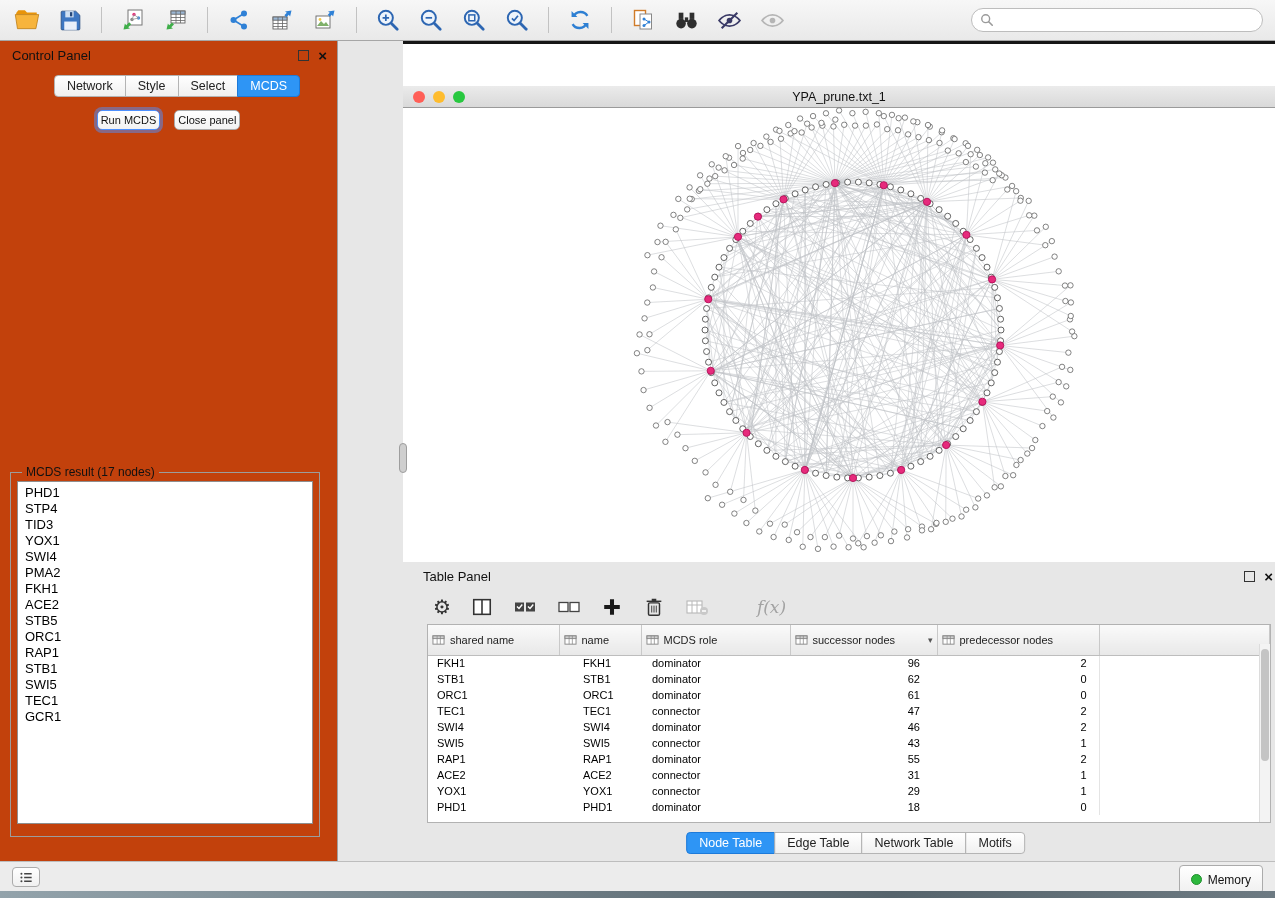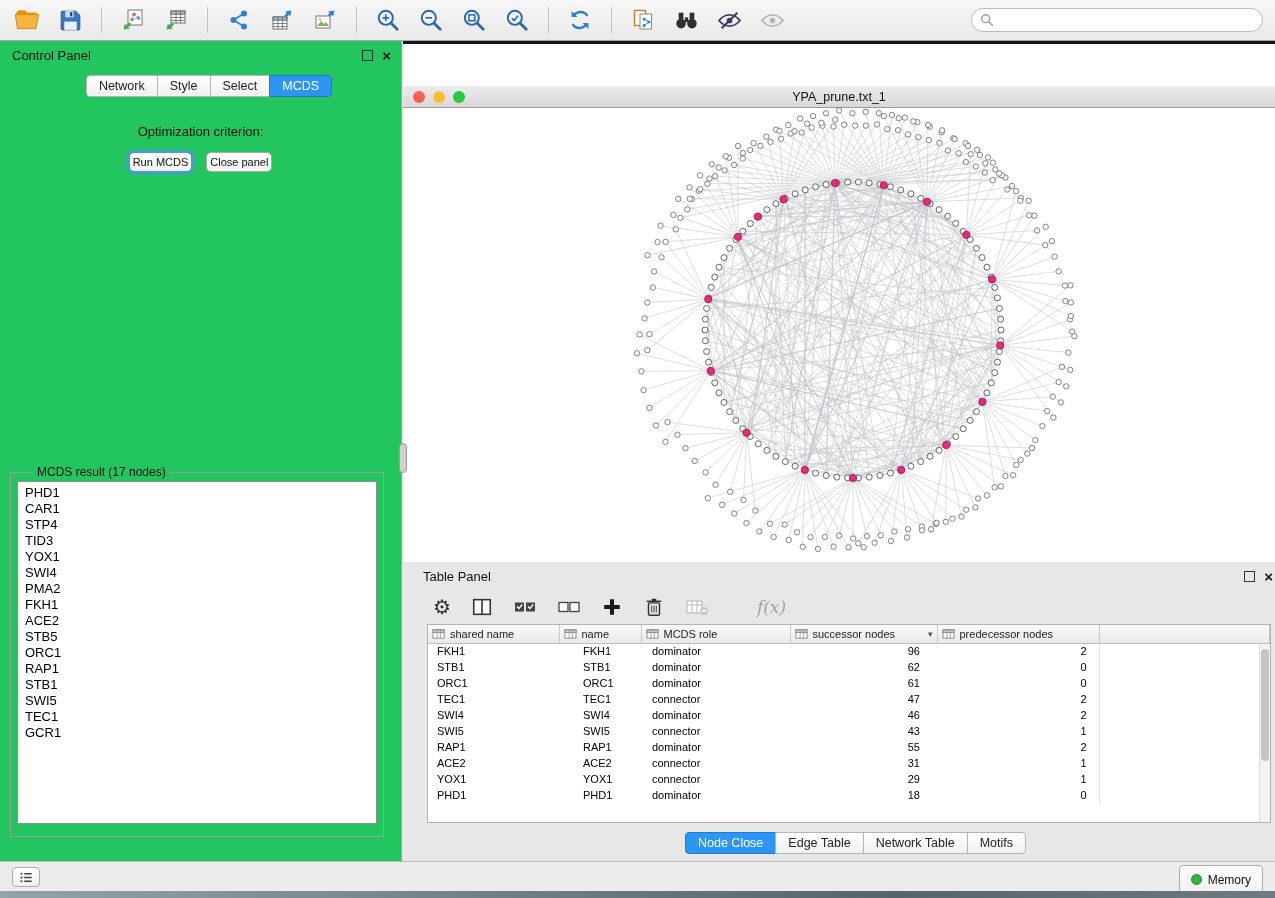--- a/index.html
+++ b/index.html
@@ -16,22 +16,22 @@
   .tsep { width:1px; height:26px; background:#c2c2c2; margin:0 3px; }
   .search { position:relative; margin-left:auto; }
   .search input { width:292px; height:24px; border:1px solid #bdbdbd; border-radius:13px;
     background:#fff; padding:0 10px 0 28px; font-size:12px; outline:none; }
   .search .mag { position:absolute; left:9px; top:5px; }
 
   
   .main { position:absolute; left:0; top:41px; width:1275px; height:820px; }
 
   
-  .control-panel { position:absolute; left:0; top:0; width:402px; height:100%;
-    background:#22c55e; border-right:1px solid #9f9f9f; }
+  .control-panel { position:absolute; left:0; top:0; width:338px; height:100%;
+    background:#c2410c; border-right:1px solid #9f9f9f; }
   .panel-header { display:flex; align-items:center; padding:7px 10px 3px 12px; }
   .panel-header .ph-title { font-size:13px; color:#111; }
   .ph-icons { margin-left:auto; display:flex; align-items:center; gap:9px; }
   .float-btn { width:11px; height:11px; border:1.5px solid #333; background:transparent; display:inline-block; }
   .close-x { font-size:15px; font-weight:bold; color:#111; line-height:11px; background:none; border:none; }
 
   .seg { display:flex; justify-content:center; }
   .seg-btn { font-size:12.5px; padding:3px 12px; background:linear-gradient(#ffffff,#f0f0f0);
     border:1px solid #b4b4b4; margin-left:-1px; color:#222; }
   .seg-btn:first-child { border-radius:4px 0 0 4px; margin-left:17px; }
@@ -48,21 +48,21 @@
   .stepper .up { width:0; height:0; border-left:3.5px solid transparent; border-right:3.5px solid transparent; border-bottom:4.5px solid #fff; }
   .stepper .dn { width:0; height:0; border-left:3.5px solid transparent; border-right:3.5px solid transparent; border-top:4.5px solid #fff; }
 
   .cp-buttons { margin-top:13px; display:flex; justify-content:center; gap:14px; }
   .btn { font-size:11px; padding:3px 3px; background:linear-gradient(#ffffff,#f2f2f2);
     border:1px solid #ababab; border-radius:5px; color:#111; }
   .btn.focused { border-color:#4d90fe; box-shadow:0 0 0 3px rgba(77,144,254,.5); }
 
   .mcds-fieldset { position:absolute; left:10px; right:17px; top:424px; height:372px;
     border:1px solid #9c9c9c; padding:2px 6px 8px; }
-  .mcds-fieldset legend { font-size:12px; color:#111; padding:0 4px; margin-left:16px; }
+  .mcds-fieldset legend { font-size:12px; color:#111; padding:0 4px; margin-left:5px; }
   .mcds-list { height:calc(100% - 4px); background:#fff; border:1px solid #8e8e8e;
     overflow:hidden; padding:3px 0 0 7px; }
   .mcds-item { font-size:13px; line-height:16px; color:#000; }
 
   .splitter { position:absolute; left:399px; top:402px; width:8px; height:30px;
     background:#cfcfcf; border:1px solid #9e9e9e; border-radius:4px; z-index:6; }
 
   
   .right-side { position:absolute; left:403px; top:0; width:872px; height:100%; }
 
@@ -81,21 +81,21 @@
   .table-panel { position:absolute; left:8px; top:521px; width:872px; height:299px; background:#e7e7e7; }
   .tp-toolbar { margin-top:2px; height:36px; display:flex; align-items:center; gap:20px;
     padding-left:22px; }
   .tp-btn { background:none; border:none; display:flex; align-items:center; justify-content:center; }
   .gear { font-size:20px; color:#333; line-height:20px; }
   .fx { font-family:"DejaVu Serif", serif; font-style:italic; font-size:17px; color:#a2a2a2; background:none; border:none;margin-left:28px; }
 
   .table-area { position:absolute; left:16px; right:12px; top:62px; bottom:38px;
     background:#fff; border:1px solid #b2b2b2; overflow:hidden; }
   table.node-table { border-collapse:collapse; table-layout:fixed; width:100%; }
-  .node-table th { height:18px; background:linear-gradient(#fafafa,#e8e8e8);
+  .node-table th { height:30px; background:linear-gradient(#fafafa,#e8e8e8);
     border-right:1px solid #c9c9c9; border-bottom:1px solid #bdbdbd;
     font-size:11px; font-weight:normal; color:#222; text-align:left; padding:0 4px; white-space:nowrap; }
   .node-table th .th-inner { display:flex; align-items:center; gap:5px; }
   .node-table th .chev { margin-left:auto; font-size:9px; color:#555; }
   .node-table td { height:16px; font-size:11px; color:#000; padding:0 6px; white-space:nowrap; }
   td.c-shared { padding-left:9px; }
   td.c-name { padding-left:24px; }
   td.c-role { padding-left:11px; }
   td.c-succ { text-align:right; padding-right:17px; }
   td.c-pred { text-align:right; padding-right:12px; border-right:1px solid #e4e4e4; }
@@ -269,30 +269,28 @@
         <button class="float-btn"></button>
         <button class="close-x">×</button>
       </span>
     </div>
     <div class="seg cp-tabs">
       <button class="seg-btn">Network</button>
       <button class="seg-btn">Style</button>
       <button class="seg-btn">Select</button>
       <button class="seg-btn active">MCDS</button>
     </div>
-    <div class="opt-label">Optimization criterion:</div>
     <div class="cp-buttons">
       <button class="btn focused">Run MCDS</button>
       <button class="btn">Close panel</button>
     </div>
     <fieldset class="mcds-fieldset">
       <legend>MCDS result (17 nodes)</legend>
       <div class="mcds-list" id="mcds-list">
           <div class="mcds-item">PHD1</div>
-          <div class="mcds-item">CAR1</div>
           <div class="mcds-item">STP4</div>
           <div class="mcds-item">TID3</div>
           <div class="mcds-item">YOX1</div>
           <div class="mcds-item">SWI4</div>
           <div class="mcds-item">PMA2</div>
           <div class="mcds-item">FKH1</div>
           <div class="mcds-item">ACE2</div>
           <div class="mcds-item">STB5</div>
           <div class="mcds-item">ORC1</div>
           <div class="mcds-item">RAP1</div>
@@ -1332,21 +1330,21 @@
                 <td class="c-fill"></td>
               </tr>
             </tbody>
         </table>
         <div class="v-scroll">
           <div class="v-thumb"></div>
         </div>
       </div>
 
       <div class="seg table-tabs">
-        <button class="seg-btn active">Node Close</button>
+        <button class="seg-btn active">Node Table</button>
         <button class="seg-btn">Edge Table</button>
         <button class="seg-btn">Network Table</button>
         <button class="seg-btn">Motifs</button>
       </div>
     </div>
   </div>
 </div>
 
 <div class="status-bar">
   <button class="list-btn">

